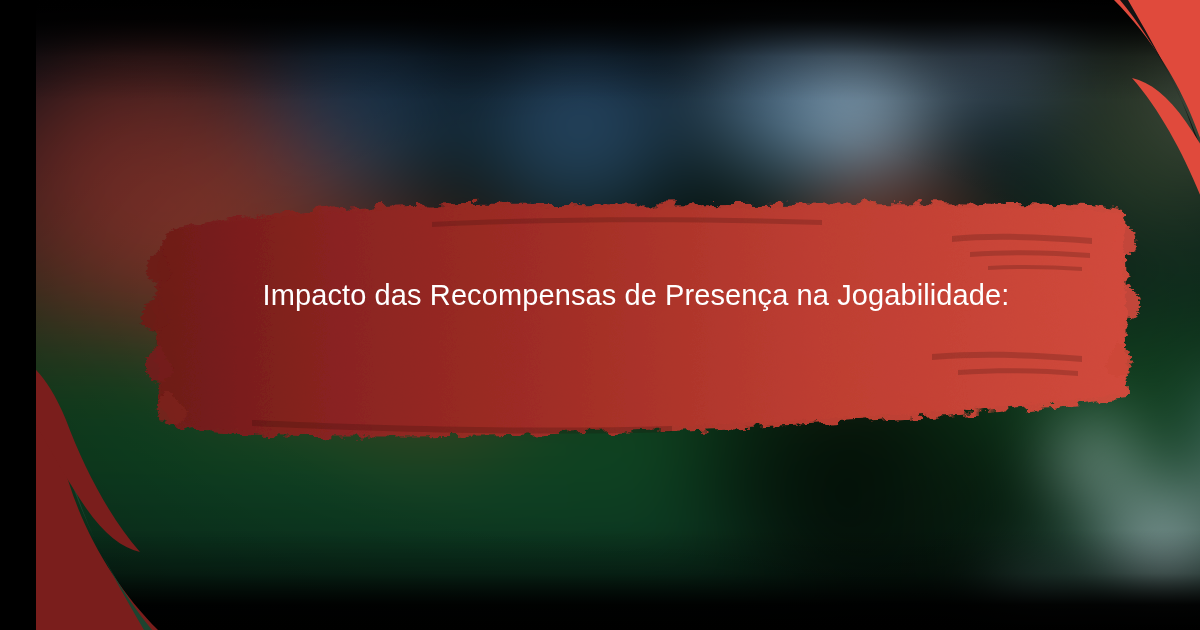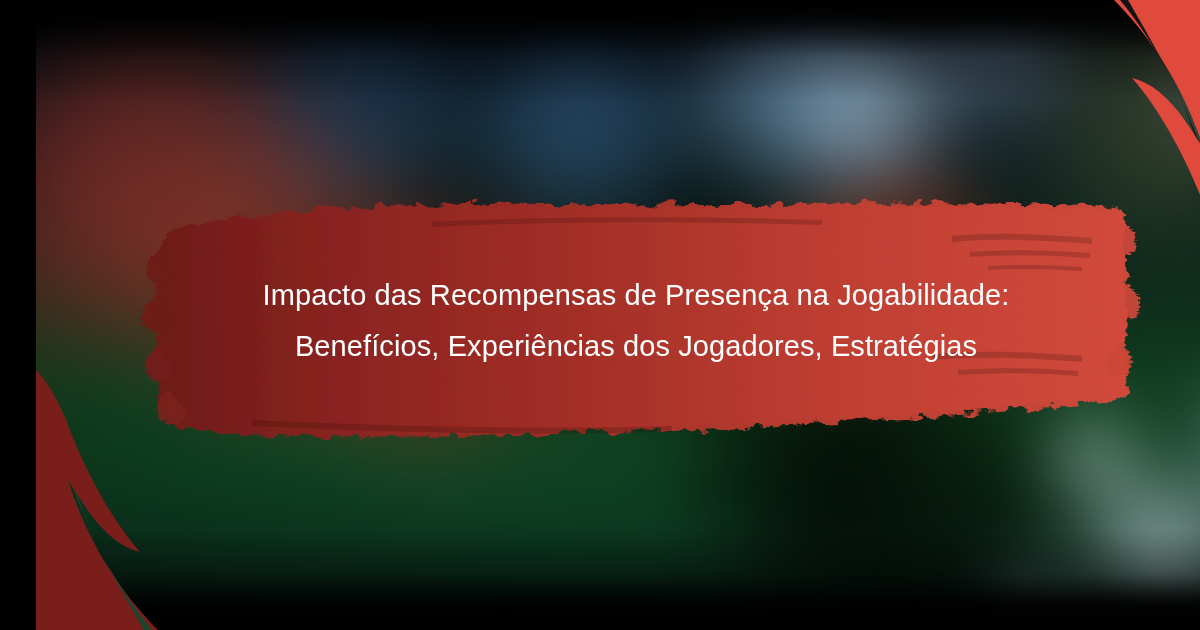--- a/index.html
+++ b/index.html
@@ -246,16 +246,15 @@
         <path d="M 800,162 C 850,158 900,160 950,164 L 950,170 C 900,166 850,164 800,168 Z" fill="#2a0a08"></path>
         <path d="M 826,178 C 870,175 910,176 946,179 L 946,184 C 910,181 870,180 826,183 Z" fill="#2a0a08"></path>
         <path d="M 300,30 C 420,24 560,24 690,28 L 690,33 C 560,29 420,29 300,35 Z" fill="#2a0a08"></path>
         <path d="M 120,228 C 240,234 400,238 540,234 L 540,240 C 400,244 240,240 120,234 Z" fill="#240807"></path>
       </g>
     </svg>
   </div>
 
   <div class="title-block">
     <div class="title-line">Impacto das Recompensas de Presença na Jogabilidade:</div>
-    <div class="title-line">Benefícios, Experiências dos Jogadores, Estratégias</div>
   </div>
 
 </div>
 
 </body></html>

